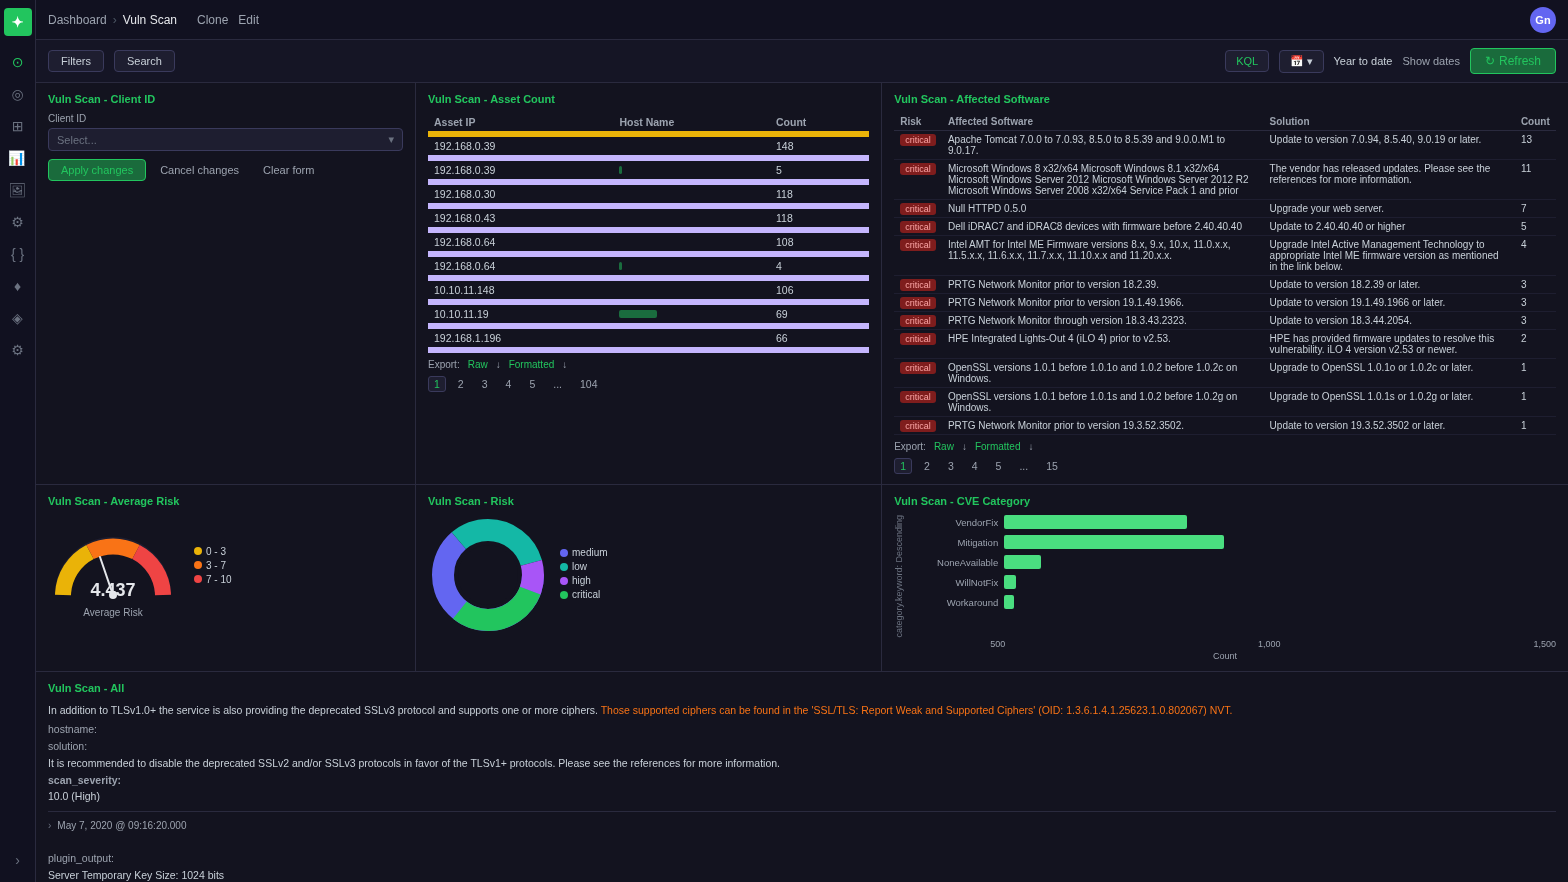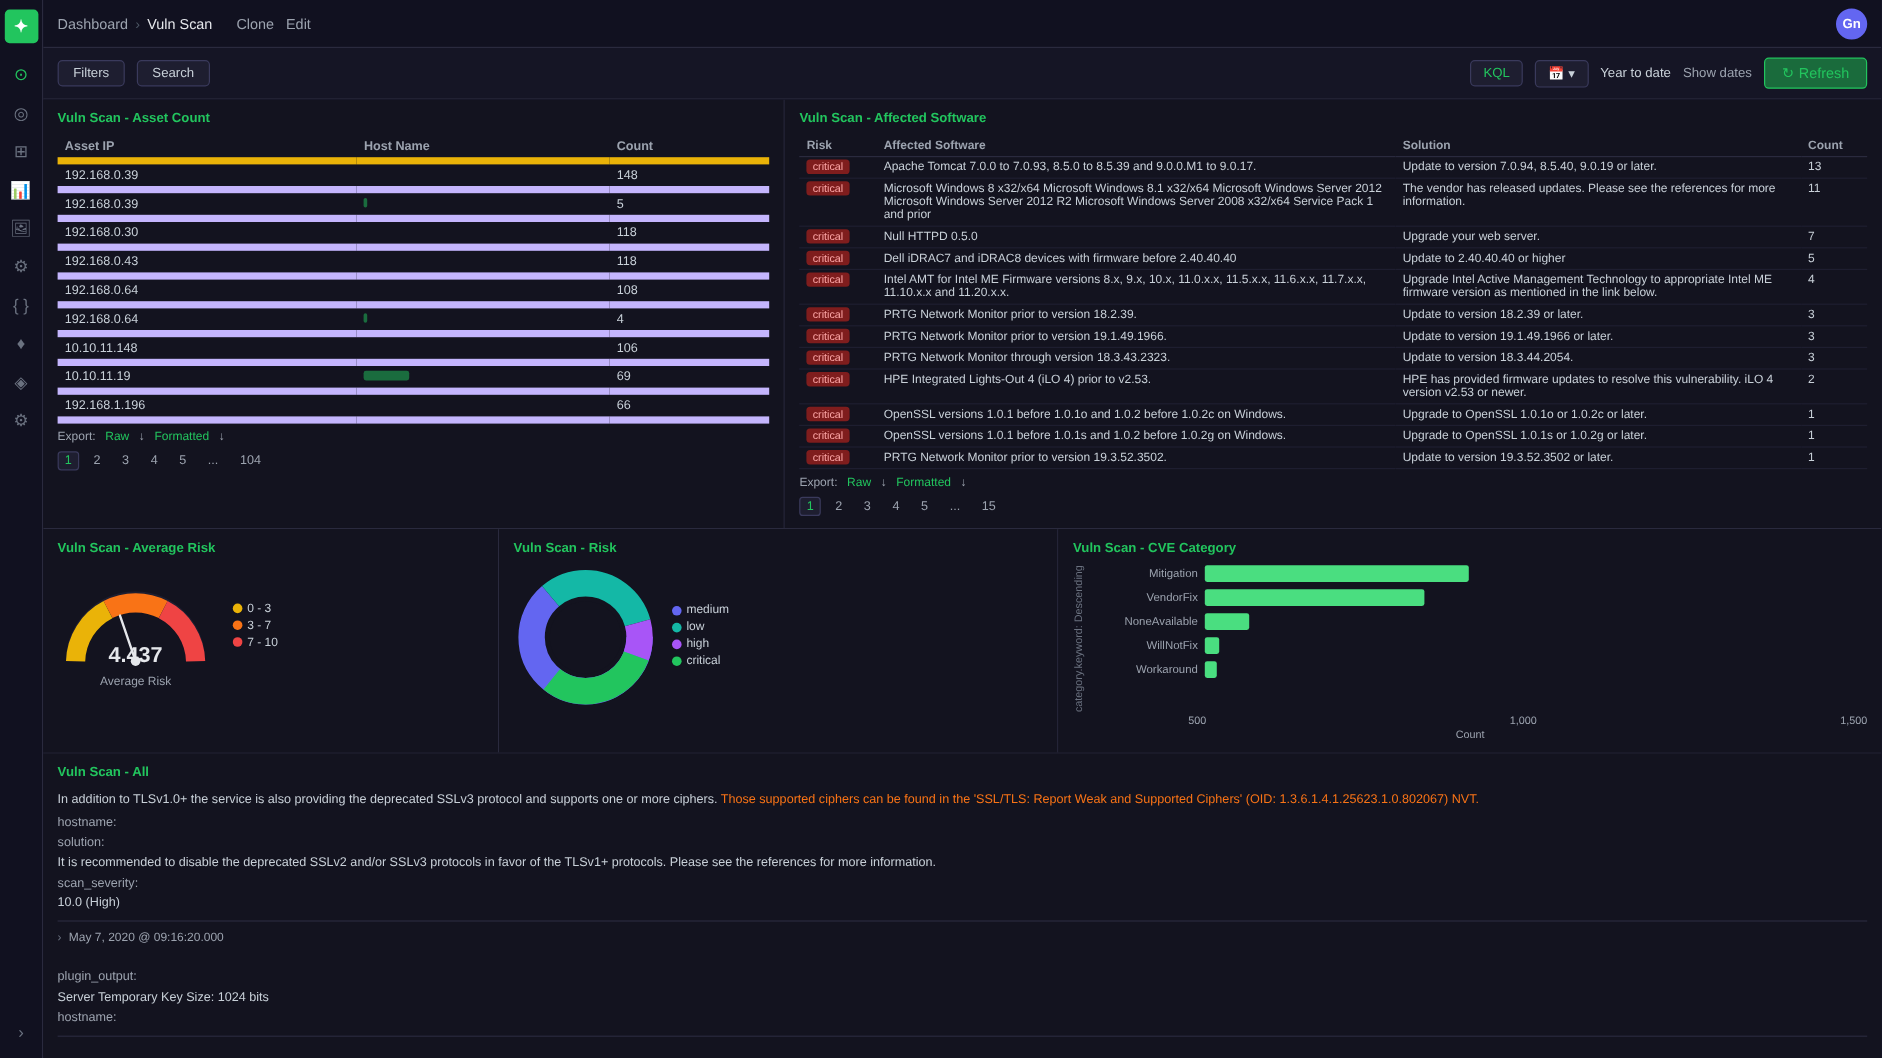--- a/index.html
+++ b/index.html
@@ -353,20 +353,35 @@
     <button class="refresh-btn">
       <span>↻</span>
       <span>Refresh</span>
     </button>
   </div>
 
   <div class="dashboard">
 
     <div class="dashboard-row">
 
+      <div class="panel panel-client">
+        <div class="panel-title">Vuln Scan - Client ID</div>
+        <div class="form-group">
+          <div class="form-label">Client ID</div>
+          <div class="select-wrap">
+            <span>Select...</span>
+            <span>▾</span>
+          </div>
+        </div>
+        <div class="form-actions">
+          <button class="btn-apply">Apply changes</button>
+          <button class="btn-cancel">Cancel changes</button>
+          <button class="btn-clear">Clear form</button>
+        </div>
+      </div>
 
       <div class="panel panel-asset">
         <div class="panel-title">Vuln Scan - Asset Count</div>
         <table class="data-table">
           <thead>
             <tr>
               <th>Asset IP</th>
               <th>Host Name</th>
               <th>Count</th>
             </tr>
@@ -628,26 +643,26 @@
           </div>
         </div>
       </div>
 
       <div class="panel" style="flex:1.5; border-right:none;">
         <div class="panel-title">Vuln Scan - CVE Category</div>
         <div style="display:flex; gap:0;">
           <div style="writing-mode:vertical-lr; transform:rotate(180deg); color:#6b7280; font-size:9px; white-space:nowrap; margin-right:4px;">category.keyword: Descending</div>
           <div style="flex:1;" id="cve-bars">
               <div class="bar-chart-row">
+    <div class="bar-chart-label">VendorFix</div>
+    <div class="bar-chart-bar" style="width:183px;"></div>
+  </div>
+              <div class="bar-chart-row">
     <div class="bar-chart-label">Mitigation</div>
     <div class="bar-chart-bar" style="width:220px;"></div>
-  </div>
-              <div class="bar-chart-row">
-    <div class="bar-chart-label">VendorFix</div>
-    <div class="bar-chart-bar" style="width:183px;"></div>
   </div>
               <div class="bar-chart-row">
     <div class="bar-chart-label">NoneAvailable</div>
     <div class="bar-chart-bar" style="width:37px;"></div>
   </div>
               <div class="bar-chart-row">
     <div class="bar-chart-label">WillNotFix</div>
     <div class="bar-chart-bar" style="width:12px;"></div>
   </div>
               <div class="bar-chart-row">
@@ -667,21 +682,21 @@
 
     <div class="dashboard-row" style="border-bottom:none;">
       <div class="panel" style="width:100%; border-right:none;">
         <div class="panel-title">Vuln Scan - All</div>
         <div class="vuln-all-content">
           <div class="vuln-entry">
             <p>In addition to TLSv1.0+ the service is also providing the deprecated SSLv3 protocol and supports one or more ciphers. <span class="highlight">Those supported ciphers can be found in the 'SSL/TLS: Report Weak and Supported Ciphers' (OID: 1.3.6.1.4.1.25623.1.0.802067) NVT.</span></p>
             <p style="color:#9ca3af; margin-top:2px;">hostname:</p>
             <p style="color:#9ca3af;">solution:</p>
             <p>It is recommended to disable the deprecated SSLv2 and/or SSLv3 protocols in favor of the TLSv1+ protocols. Please see the references for more information.</p>
-            <p style="color:#9ca3af;">scan_severity:</p>
+            <p style="color:#9ca3af;font-weight:bold;">scan_severity:</p>
             <p>10.0 (High)</p>
           </div>
           <div class="vuln-entry">
             <div class="vuln-timestamp">
               <span class="chevron-icon">›</span>
               <span>May 7, 2020 @ 09:16:20.000</span>
             </div>
             <p style="color:#9ca3af; margin-top:16px;">plugin_output:</p>
             <p>Server Temporary Key Size: 1024 bits</p>
             <p style="color:#9ca3af;">hostname:</p>

